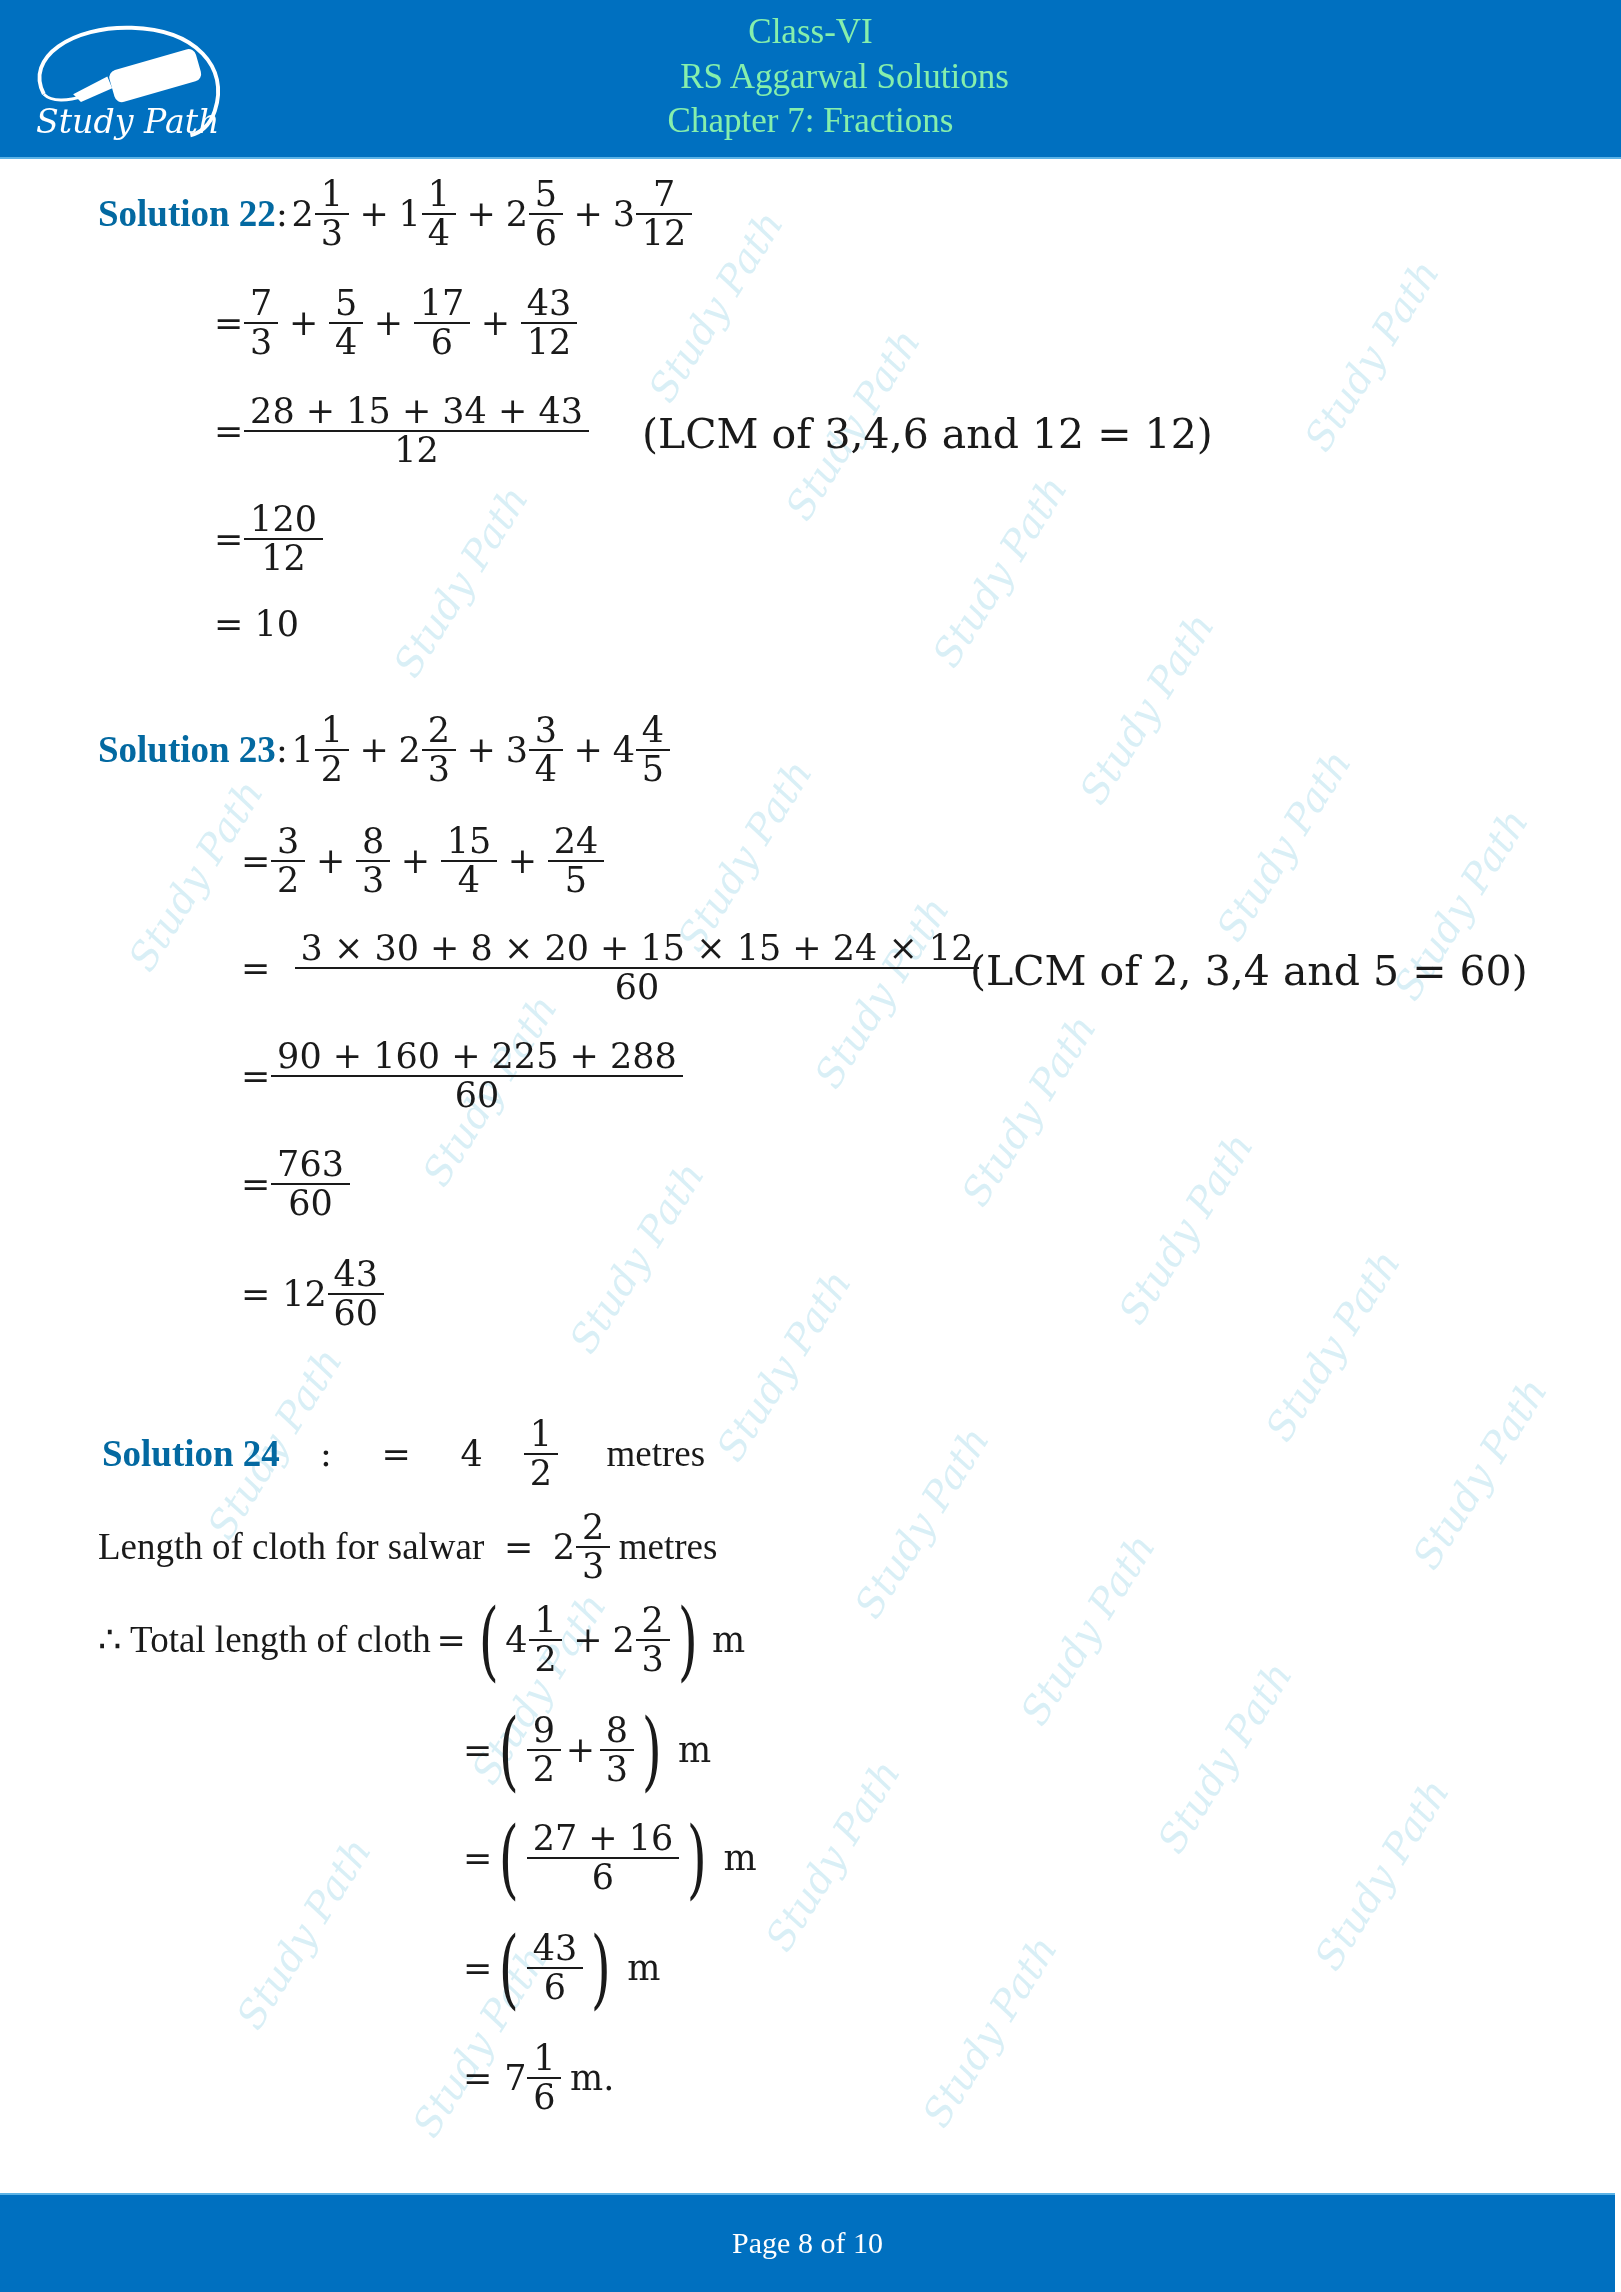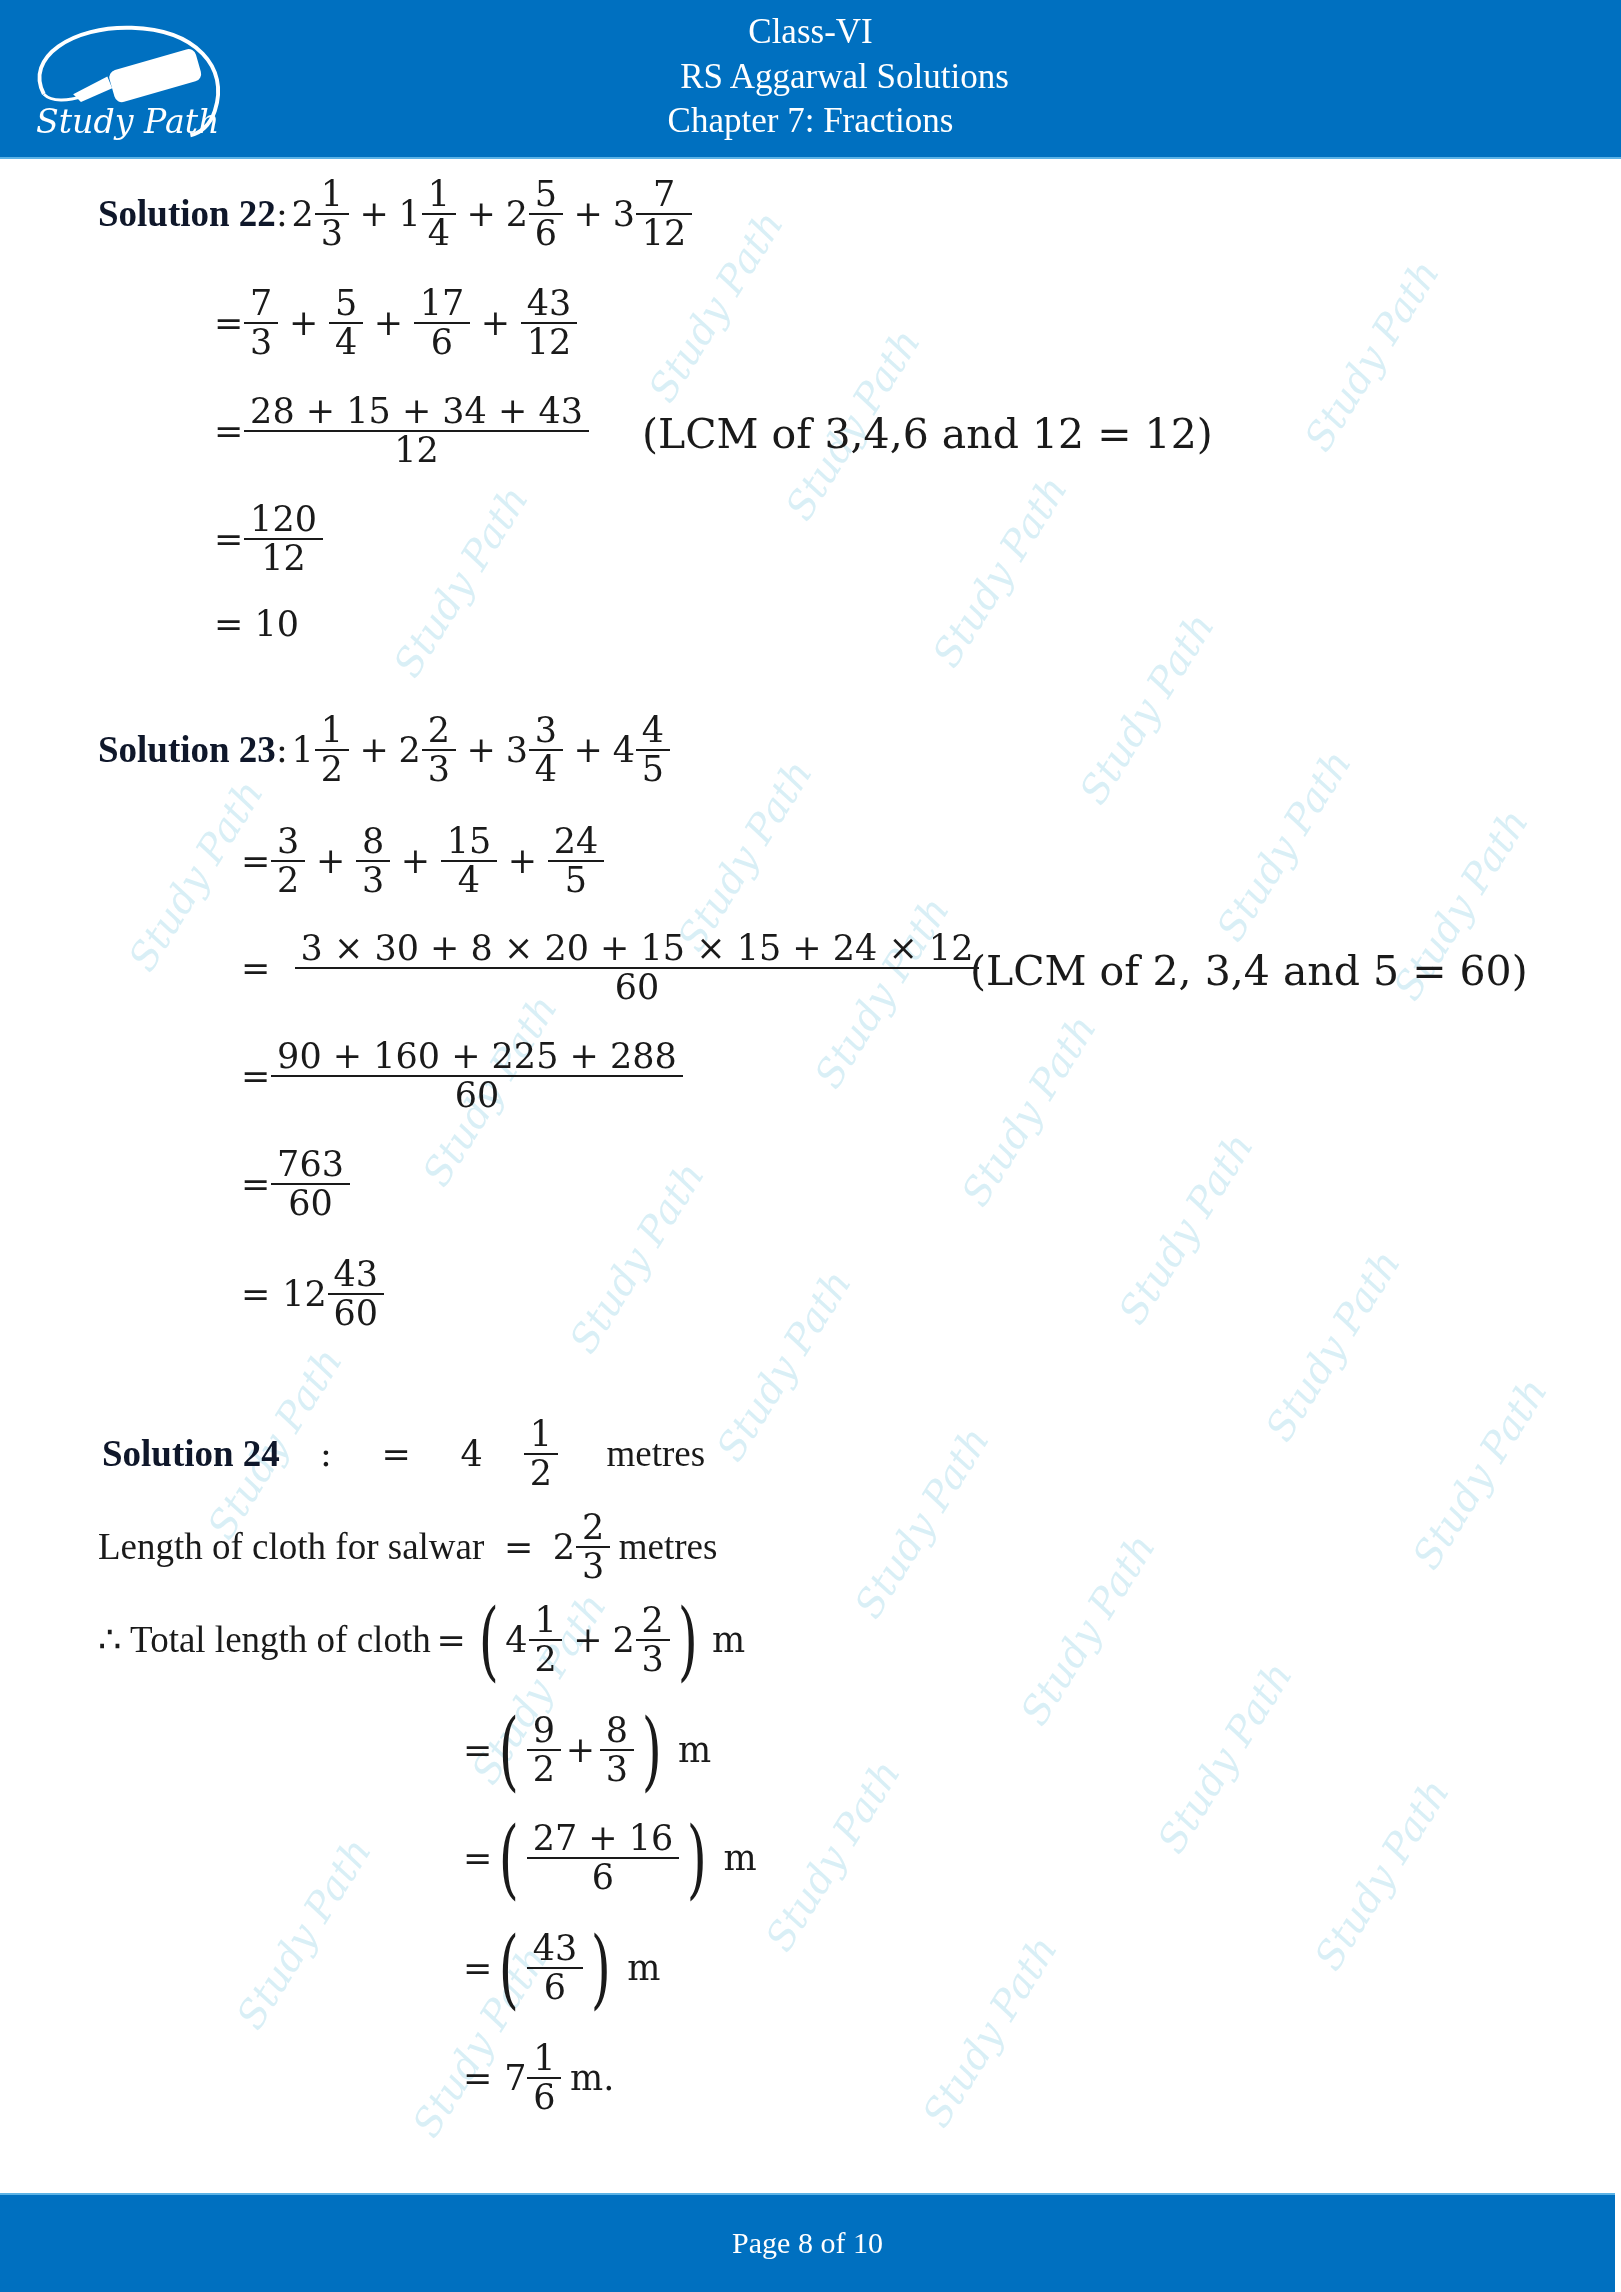--- a/index.html
+++ b/index.html
@@ -1,30 +1,30 @@
 <!DOCTYPE html>
 <html><head>
 <meta charset="utf-8">
 <style>
   html,body{margin:0;padding:0;}
   body{width:1621px;height:2293px;position:relative;background:#ffffff;overflow:hidden;
        font-family:"DejaVu Serif","Liberation Serif",serif;color:#1a1a1a;}
   .header{position:absolute;left:0;top:0;width:1621px;height:157px;background:#0070c0;
           border-bottom:2.9px solid #5cb3e6;}
-  .header-title{position:absolute;left:0;width:1621px;text-align:center;color:#ffffff;
+  .header-title{position:absolute;left:0;width:1621px;text-align:center;color:#86efac;
           font-family:"Liberation Serif","DejaVu Serif",serif;font-size:35px;line-height:43px;}
   .logo{position:absolute;left:13.7px;top:17.6px;width:216px;height:127px;}
   .footer{position:absolute;left:0;top:2193px;width:1615px;height:100px;background:#0070c0;
           border-top:2.9px solid #5cb3e6;}
   .footer-text{position:absolute;left:0;top:31px;width:100%;text-align:center;color:#fff;
           font-family:"Liberation Serif","DejaVu Serif",serif;font-size:30px;}
   .watermark{position:absolute;color:#d3edf5;font-family:"DejaVu Serif",serif;font-style:italic;
           font-size:39px;transform:rotate(-58deg);white-space:nowrap;opacity:0.85;pointer-events:none;}
   .row{position:absolute;display:flex;align-items:center;font-size:35px;white-space:nowrap;}
-  .sol-label{color:#0f172a;font-weight:bold;font-family:"Liberation Sans","DejaVu Sans",sans-serif;}
+  .sol-label{color:#0369a1;font-weight:bold;font-family:"Liberation Sans","DejaVu Sans",sans-serif;}
   .frac{display:inline-flex;flex-direction:column;align-items:center;vertical-align:middle;
         margin:0 3.9px;line-height:1.05;}
   .frac .num{padding:0 2.9px;}
   .frac .den{border-top:2.9px solid #1a1a1a;padding:0 2.9px;width:100%;text-align:center;}
   .op{margin:0 9.8px;}
   .whole{margin-left:3.9px;}
   .paren{font-size:86px;font-weight:100;line-height:1;transform:scaleX(0.6);display:inline-block;}
   .note{position:absolute;font-size:41px;white-space:nowrap;}
   .text{font-family:"Liberation Serif","DejaVu Serif",serif;font-size:37px;}
 </style>

